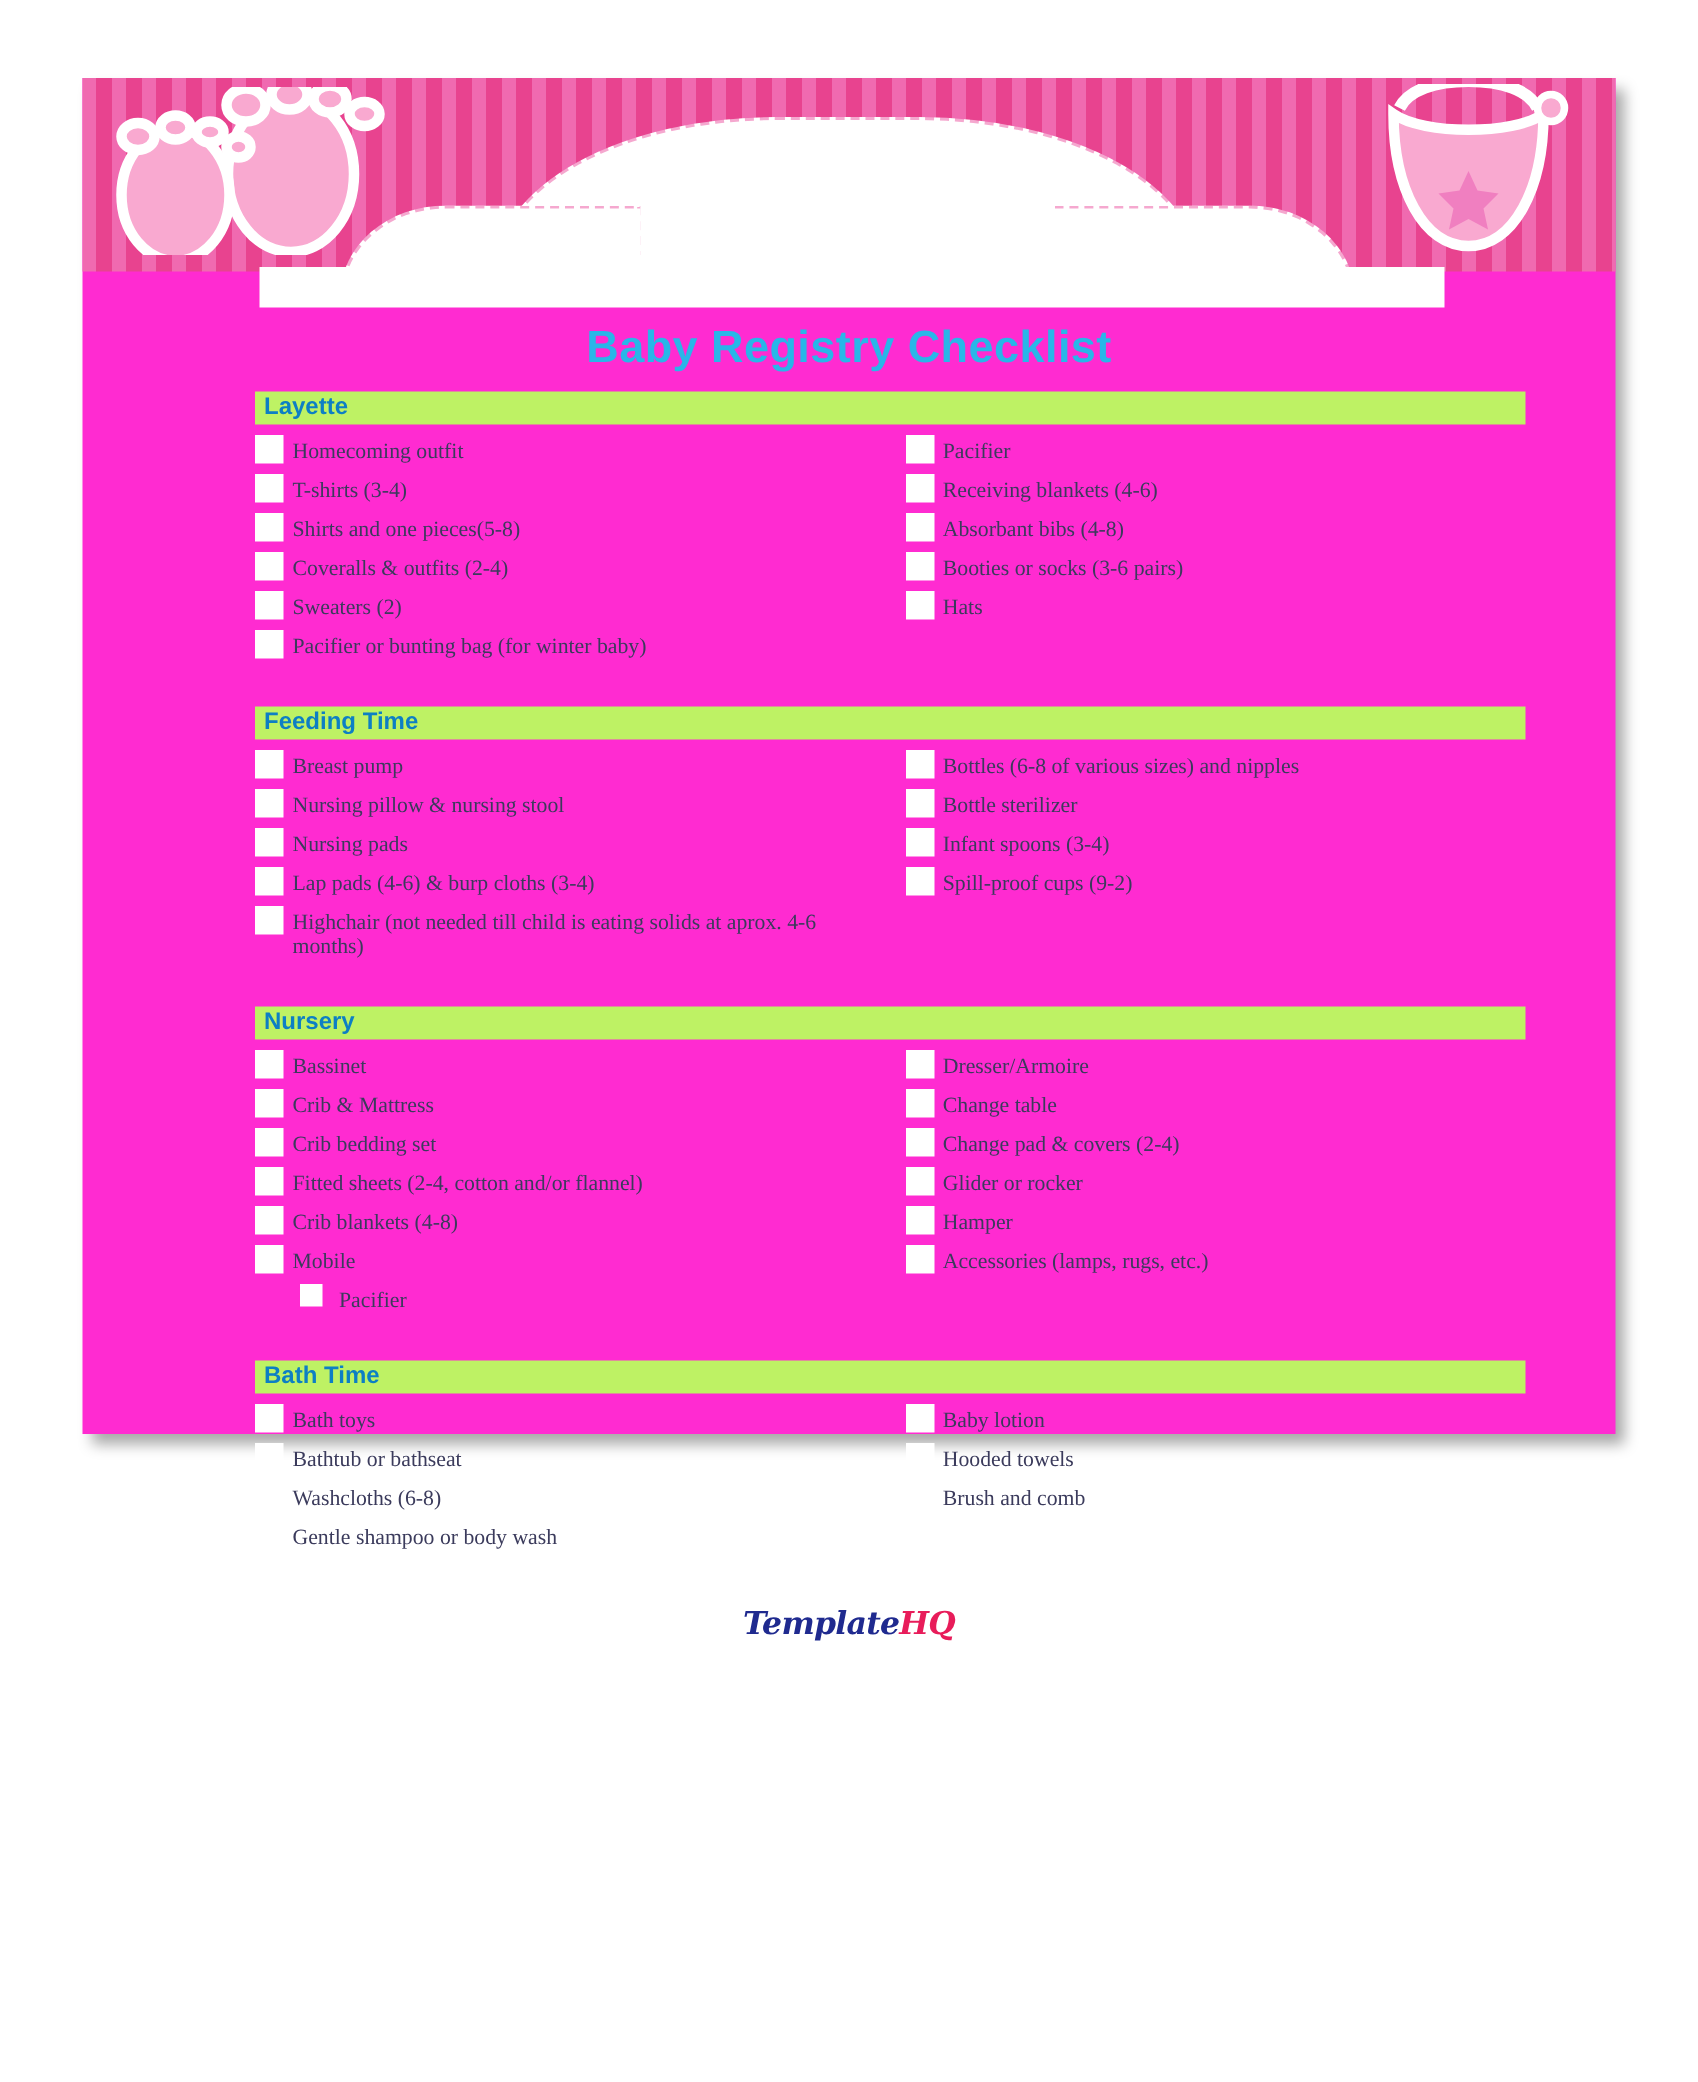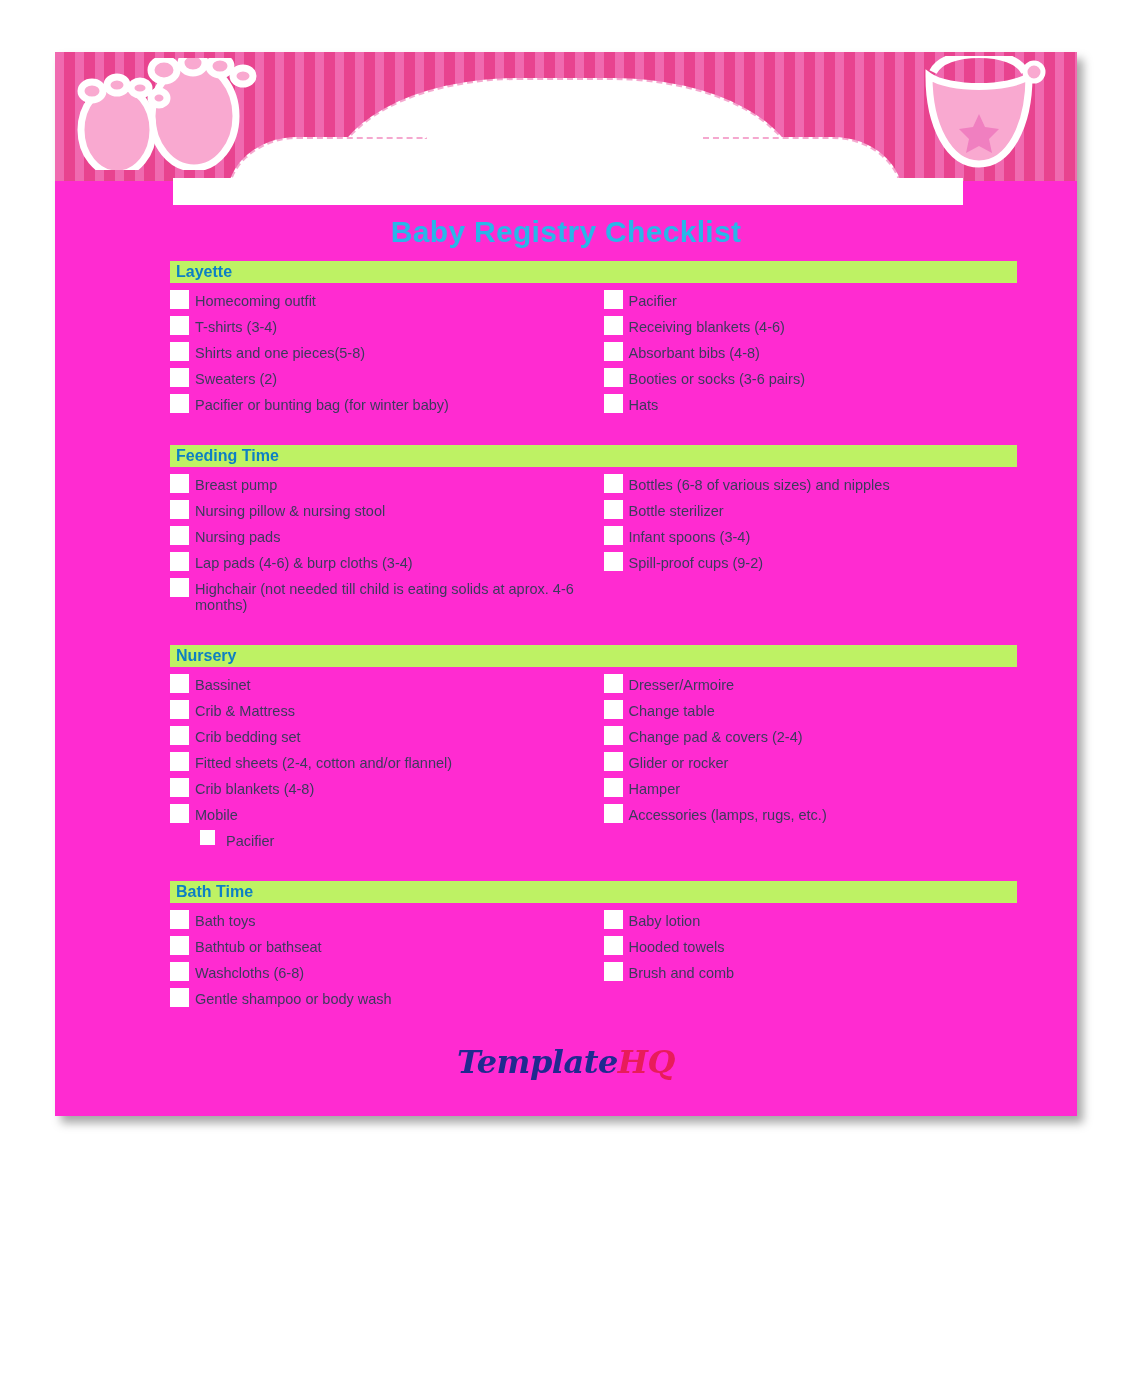--- a/index.html
+++ b/index.html
@@ -13,21 +13,21 @@
     font-family: "Liberation Sans", sans-serif;
     position: relative;
     overflow: hidden;
   }
 
   #page {
     position: absolute;
     left: 55px;
     top: 52px;
     width: 1022px;
-    height: 1064px;
+    height: 904px;
     background: #ff2bd1;
     box-shadow: 6px 7px 9px rgba(0,0,0,0.35);
   }
 
   
   .header-band {
     position: relative;
     height: 129px;
     width: 100%;
     background:
@@ -125,34 +125,35 @@
     width: 19px;
     height: 19px;
     background: #ffffff;
     flex: 0 0 19px;
     margin-right: 6px;
     margin-top: -3px;
   }
   .item-label {
     color: #3b3b5c;
     font-size: 14.5px;
+    font-family: Liberation Serif, serif;
   }
   .item.indent { margin-left: 30px; }
   .item.indent .checkbox { width: 15px; height: 15px; flex: 0 0 15px; margin-right: 11px;}
 
   .spacer-sm { height: 10px; }
 
   
   .footer {
     text-align: center;
     padding-top: 26px;
   }
   .logo {
     font-family: "DejaVu Serif", serif;
-    font-size: 32px;
+    font-size: 21px;
     font-weight: bold;
     font-style: italic;
     letter-spacing: -0.5px;
   }
   .logo .a { color: #1f2a8f; }
   .logo .b { color: #e81c5a; }
 </style>
 </head>
 <body>
 
@@ -200,20 +201,24 @@
         <div class="item">
           <span class="checkbox"></span>
           <span class="item-label">T-shirts (3-4)</span>
         </div>
         <div class="item">
           <span class="checkbox"></span>
           <span class="item-label">Shirts and one pieces(5-8)</span>
         </div>
         <div class="item">
           <span class="checkbox"></span>
+          <span class="item-label">Coveralls &amp; outfits (2-4)</span>
+        </div>
+        <div class="item">
+          <span class="checkbox"></span>
           <span class="item-label">Sweaters (2)</span>
         </div>
         <div class="item">
           <span class="checkbox"></span>
           <span class="item-label">Pacifier or bunting bag (for winter baby)</span>
         </div>
       </div>
       <div class="col right">
         <div class="item">
           <span class="checkbox"></span>

